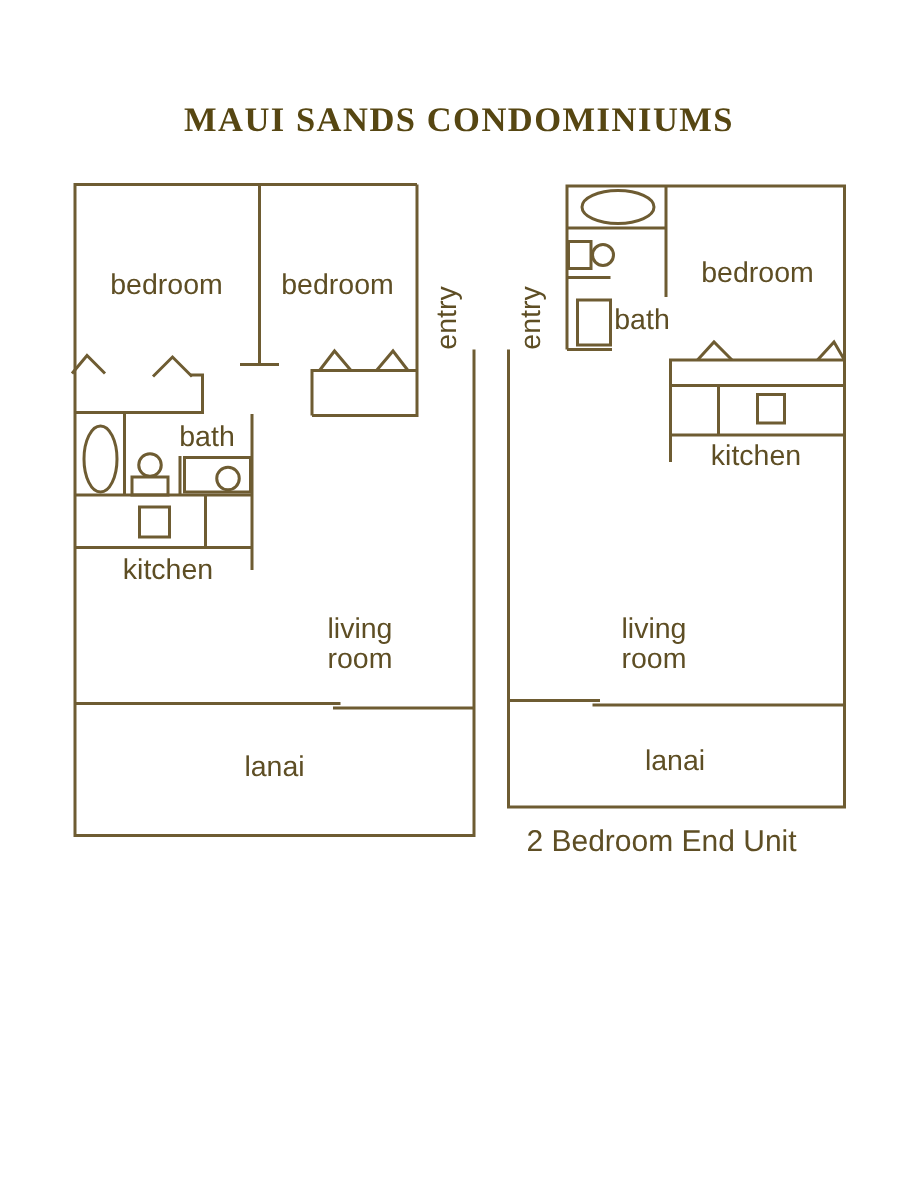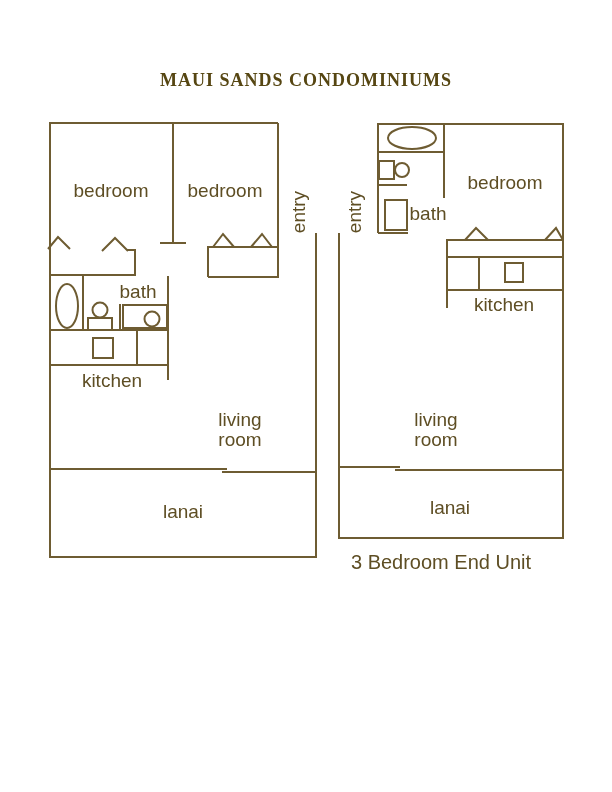--- a/index.html
+++ b/index.html
@@ -1,20 +1,20 @@
 <!DOCTYPE html>
 <html><head>
 <meta charset="utf-8">
 <style>
   html,body{margin:0;padding:0;background:#ffffff;}
   #canvas{position:relative;width:612px;height:792px;background:#ffffff;overflow:hidden;
           font-family:"Liberation Sans", sans-serif;}
   #plan-svg{position:absolute;left:0;top:0;}
   .title{position:absolute;left:306px;top:80px;transform:translate(-50%,-50%);
-         font-family:"Liberation Serif", serif;font-weight:bold;font-size:18px;
+         font-family:"Liberation Serif", serif;font-weight:bold;font-size:23px;
          letter-spacing:1px;color:#564612;white-space:nowrap;}
   .lbl{position:absolute;transform:translate(-50%,-50%);font-size:19px;color:#5e4e24;
        white-space:nowrap;line-height:20px;}
   .lbl.rot{transform:translate(-50%,-50%) rotate(-90deg);}
   .lbl.wrap{white-space:normal;width:72px;text-align:center;margin-top:36px;}
   .caption{position:absolute;transform:translate(-50%,-50%);font-size:20px;color:#5e4e24;
            white-space:nowrap;}
   svg path, svg ellipse, svg circle, svg rect, svg line{stroke:#6e5c32;stroke-width:2;fill:none;}
 </style>
 </head>
@@ -109,15 +109,15 @@
   <div class="lbl" style="left:112px;top:381px">kitchen</div>
   <div class="lbl wrap" style="left:240px;top:394px">living room</div>
   <div class="lbl" style="left:183px;top:512px">lanai</div>
 
   <div class="lbl rot" style="left:355px;top:212px">entry</div>
   <div class="lbl" style="left:428px;top:214px">bath</div>
   <div class="lbl" style="left:505px;top:183px">bedroom</div>
   <div class="lbl" style="left:504px;top:305px">kitchen</div>
   <div class="lbl wrap" style="left:436px;top:394px">living room</div>
   <div class="lbl" style="left:450px;top:508px">lanai</div>
-  <div class="caption" style="left:441px;top:562px">3 Bedroom End Unit</div>
+  <div class="caption" style="left:441px;top:562px">2 Bedroom End Unit</div>
 
 </div>
 
 </body></html>

